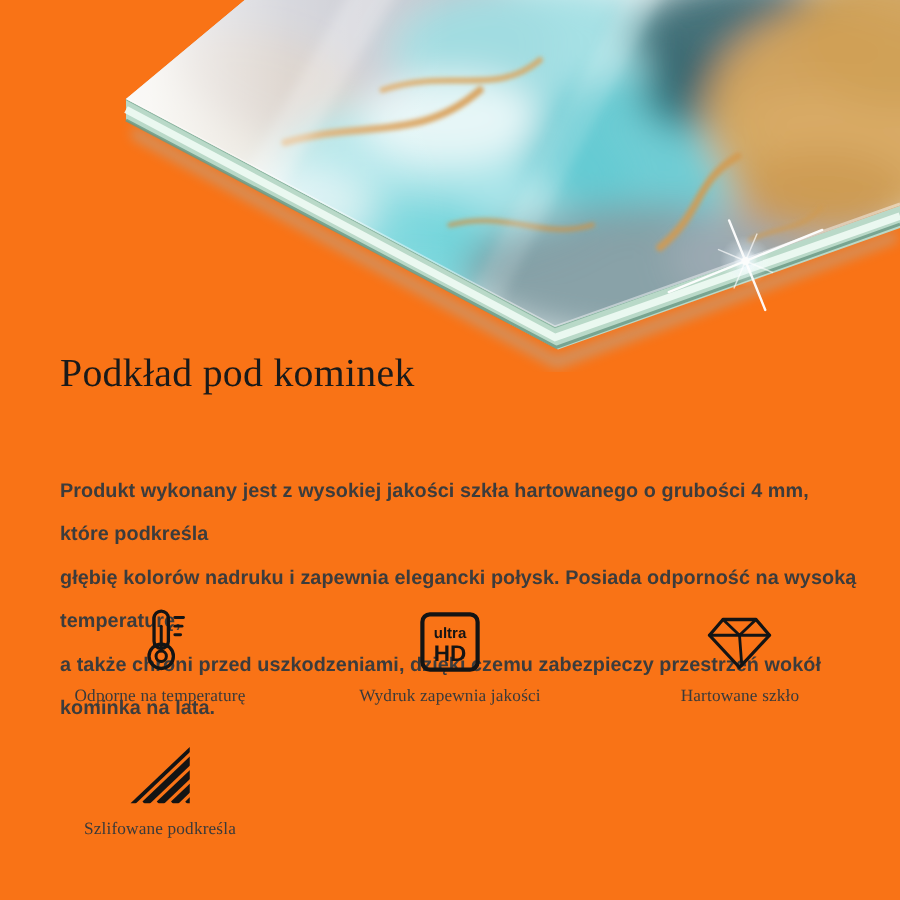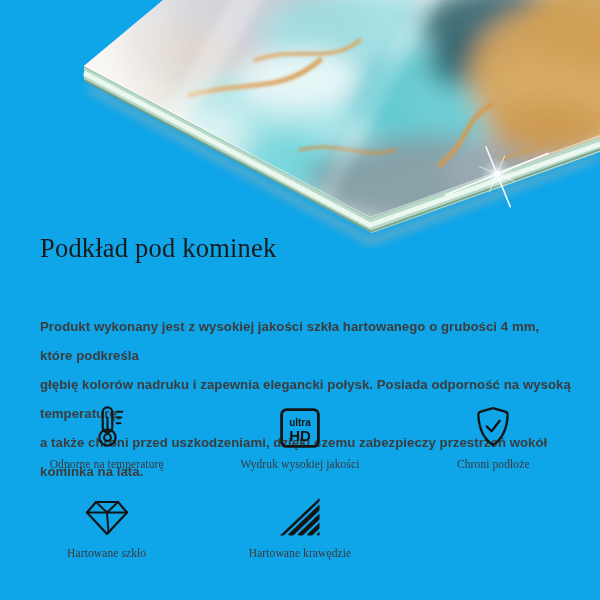--- a/index.html
+++ b/index.html
@@ -1,18 +1,18 @@
 <!DOCTYPE html>
 <html><head>
 <meta charset="utf-8">
 <style>
   * { margin:0; padding:0; box-sizing:border-box; }
   html,body { width:600px; height:600px; background:#ffffff; overflow:hidden;
               font-family:"Liberation Sans", sans-serif; }
-  .page { position:relative; width:600px; height:600px; background:#0ea5e9; }
+  .page { position:relative; width:600px; height:600px; background:#f97316; }
 
   .hero { position:absolute; top:0; left:0; width:600px; height:248px; }
 
   .heading { position:absolute; left:40px; top:232px;
              font-family:"Liberation Serif", serif; font-weight:400;
              font-size:26.5px; line-height:33px; color:#1a1a1a; letter-spacing:.2px; }
 
   .desc { position:absolute; left:40px; top:312px; width:535px;
           font-size:13.2px; line-height:29px; color:#3c3c3c; letter-spacing:.05px;font-weight:bold; }
 
@@ -141,32 +141,23 @@
     </div>
 
     <div class="feature">
       <div class="icon-box">
         <svg width="42" height="42" viewBox="0 0 42 42">
           <rect x="2.6" y="2.6" width="36.8" height="36.8" rx="5" stroke-width="2.8"></rect>
           <text class="uhd-text" x="21" y="18.5" font-size="10" text-anchor="middle">ultra</text>
           <text class="uhd-text" x="21" y="33.5" font-size="15" text-anchor="middle">HD</text>
         </svg>
       </div>
-      <div class="label">Wydruk wysokiej jakości</div>
+      <div class="label">Wydruk zapewnia jakości</div>
     </div>
 
-    <div class="feature">
-      <div class="icon-box">
-        <svg width="44" height="44" viewBox="0 0 44 46" stroke-linejoin="round" stroke-linecap="round">
-          <path d="M22,3.2 L34.8,7 Q37.6,7.8 37.3,10.8 C36.6,24.5 31.5,35.6 22,42 C12.5,35.6 7.4,24.5 6.7,10.8 Q6.4,7.8 9.2,7 Z" stroke-width="2.4"></path>
-          <polyline points="15.5,22.5 20.5,27.5 29,16.5" stroke-width="2.4"></polyline>
-        </svg>
-      </div>
-      <div class="label">Chroni podłoże</div>
-    </div>
 
     <div class="feature">
       <div class="icon-box">
         <svg width="48" height="42" viewBox="0 0 48 42" stroke-linejoin="round" stroke-linecap="round">
           <path d="M13,6 L35,6 L44,16.5 L24,38 L4,16.5 Z" stroke-width="2.2"></path>
           <line x1="4" y1="16.5" x2="44" y2="16.5" stroke-width="1.9"></line>
           <path d="M13,6 L24,16.5 L35,6" stroke-width="1.9"></path>
           <line x1="24" y1="16.5" x2="25.5" y2="36.5" stroke-width="1.9"></line>
         </svg>
       </div>
@@ -183,18 +174,18 @@
           </defs>
           <g clip-path="url(#triClip)" stroke="#141414" stroke-width="4.4">
             <line x1="2" y1="40" x2="43" y2="1"></line>
             <line x1="11.5" y1="40" x2="43" y2="10"></line>
             <line x1="21" y1="40" x2="43" y2="19.1"></line>
             <line x1="30.5" y1="40" x2="43" y2="28.1"></line>
             <line x1="40" y1="40" x2="43" y2="37.1"></line>
           </g>
         </svg>
       </div>
-      <div class="label">Hartowane krawędzie</div>
+      <div class="label">Szlifowane podkreśla</div>
     </div>
 
 
   </div>
 </div>
 
 </body></html>

